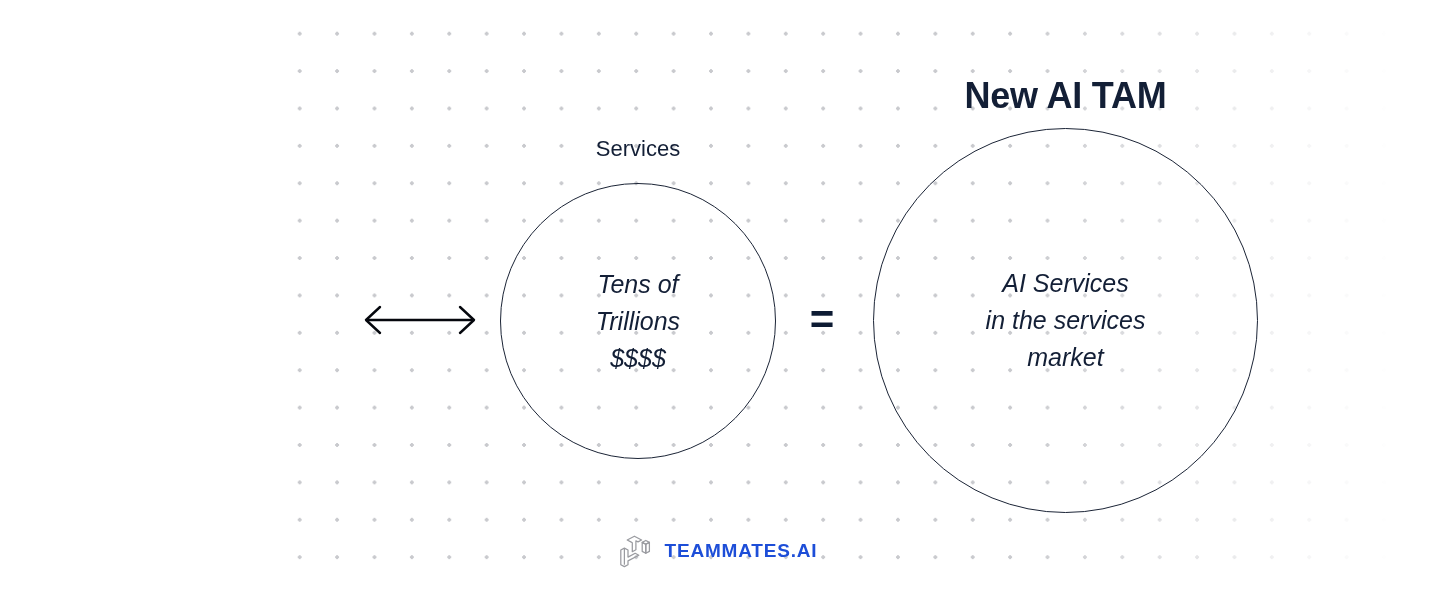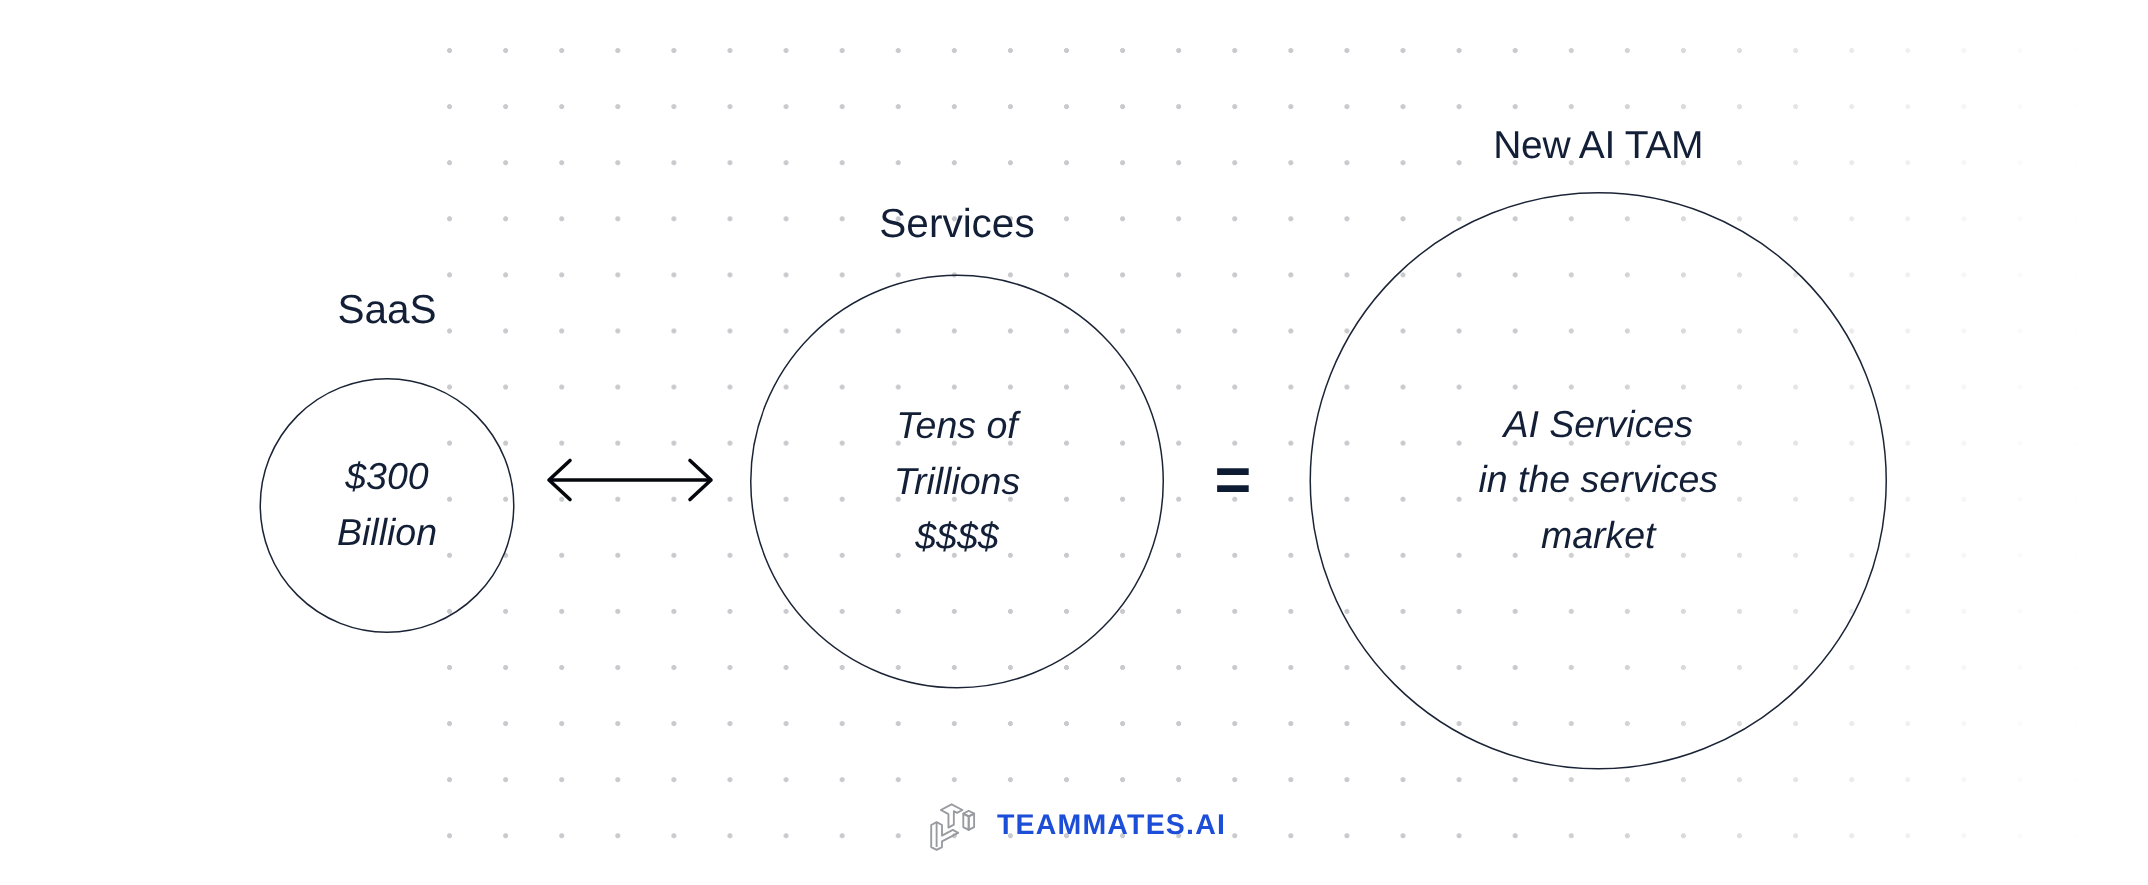--- a/index.html
+++ b/index.html
@@ -45,28 +45,28 @@
   }
 
   
   .node { position: absolute; }
 
   .node-caption {
     position: absolute;
     width: 100%;
     text-align: center;
     color: #131f36;
-    font-size: 27px;
+    font-size: 22px;
     line-height: 32px;
     white-space: nowrap;
     left: 0;
   }
   .node-caption.bold {
-    font-weight: normal;
-    font-size: 26px;
+    font-weight: bold;
+    font-size: 36px;
     letter-spacing: -0.2px;
   }
 
   .bubble {
     position: absolute;
     border: 1.3px solid #1b2436;
     border-radius: 50%;
     box-sizing: border-box;
     background: transparent;
     display: flex;
@@ -139,27 +139,20 @@
     letter-spacing: 0.8px;
   }
 </style>
 </head>
 <body>
 
 <div id="stage">
 
   <div id="dot-grid"></div>
 
-  <div class="node" id="node-saas">
-    <div class="node-caption">SaaS</div>
-    <div class="bubble">
-      <div class="bubble-text">$300
-Billion</div>
-    </div>
-  </div>
 
   <div id="arrow-saas-services">
     <svg width="120" height="44" viewBox="0 0 120 44" aria-hidden="true">
       <g stroke="#05070d" stroke-width="2.4" fill="none" stroke-linecap="round" stroke-linejoin="round">
         <line x1="8" y1="22" x2="112" y2="22"></line>
         <polyline points="20,9 6,22 20,35"></polyline>
         <polyline points="100,9 114,22 100,35"></polyline>
       </g>
     </svg>
   </div>

